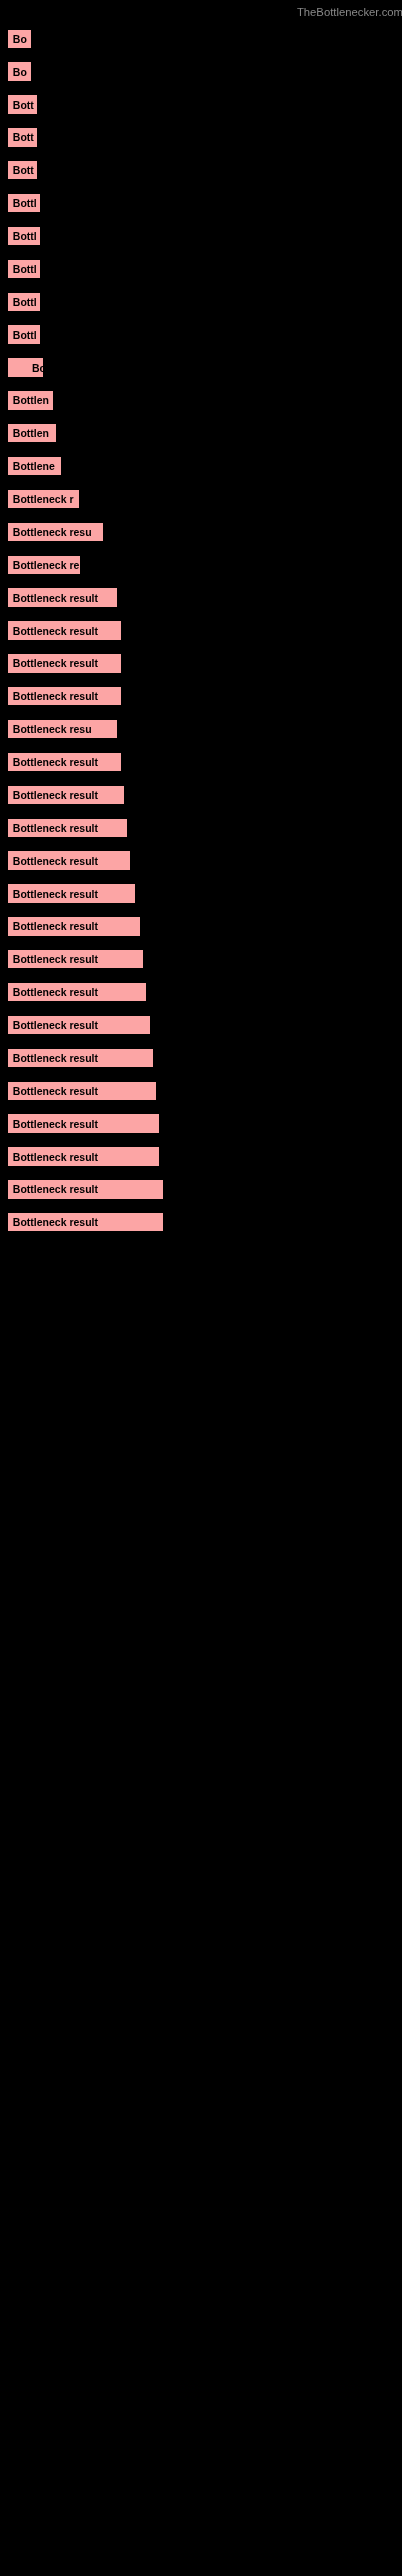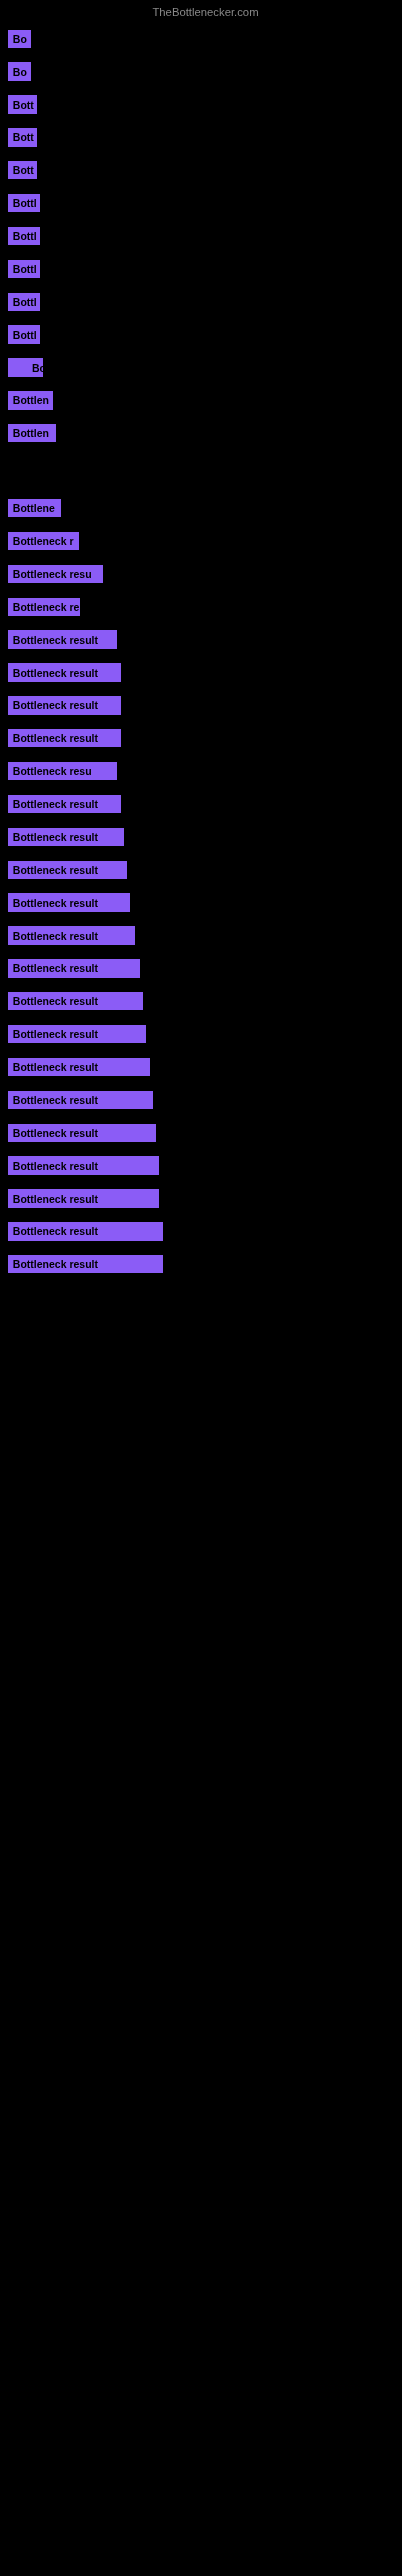--- a/index.html
+++ b/index.html
@@ -10,34 +10,34 @@
     body {
       background-color: #000;
       width: 403px;
       min-height: 2576px;
       font-family: Arial, sans-serif;
       position: relative;
     }
     .site-title {
       color: #888;
       font-size: 11.3px;
-      text-align: center;
+      text-align: right;
       padding: 6.4px 0 3.2px 0;
       margin-left: 8px;
     }
     .items-container {
       padding: 8px 8px 0 8px;
     }
     .result-item {
       margin-bottom: 14.5px;
       display: flex;
       align-items: center;
     }
     .result-label {
-      background-color: #8b5cf6;
+      background-color: #fca5a5;
       color: #000;
       font-size: 10.5px;
       font-weight: bold;
       padding: 3.2px 4.8px;
       white-space: nowrap;
       overflow: hidden;
     }
   </style>
 </head>
 <body>
@@ -80,21 +80,21 @@
     <div class="result-item">
       <div class="result-label" style="width: 35px; padding-left: 24px;">Bottle</div>
     </div>
     <div class="result-item">
       <div class="result-label" style="width: 45px;">Bottlen</div>
     </div>
     <div class="result-item">
       <div class="result-label" style="width: 48px;">Bottlen</div>
     </div>
     <div class="result-item">
-      <div class="result-label" style="width: 53px; margin-top: 42px;">Bottlene</div>
+      <div class="result-label" style="width: 53px;">Bottlene</div>
     </div>
     <div class="result-item">
       <div class="result-label" style="width: 71px;">Bottleneck r</div>
     </div>
     <div class="result-item">
       <div class="result-label" style="width: 95px;">Bottleneck resu</div>
     </div>
     <div class="result-item">
       <div class="result-label" style="width: 72px;">Bottleneck re</div>
     </div>

